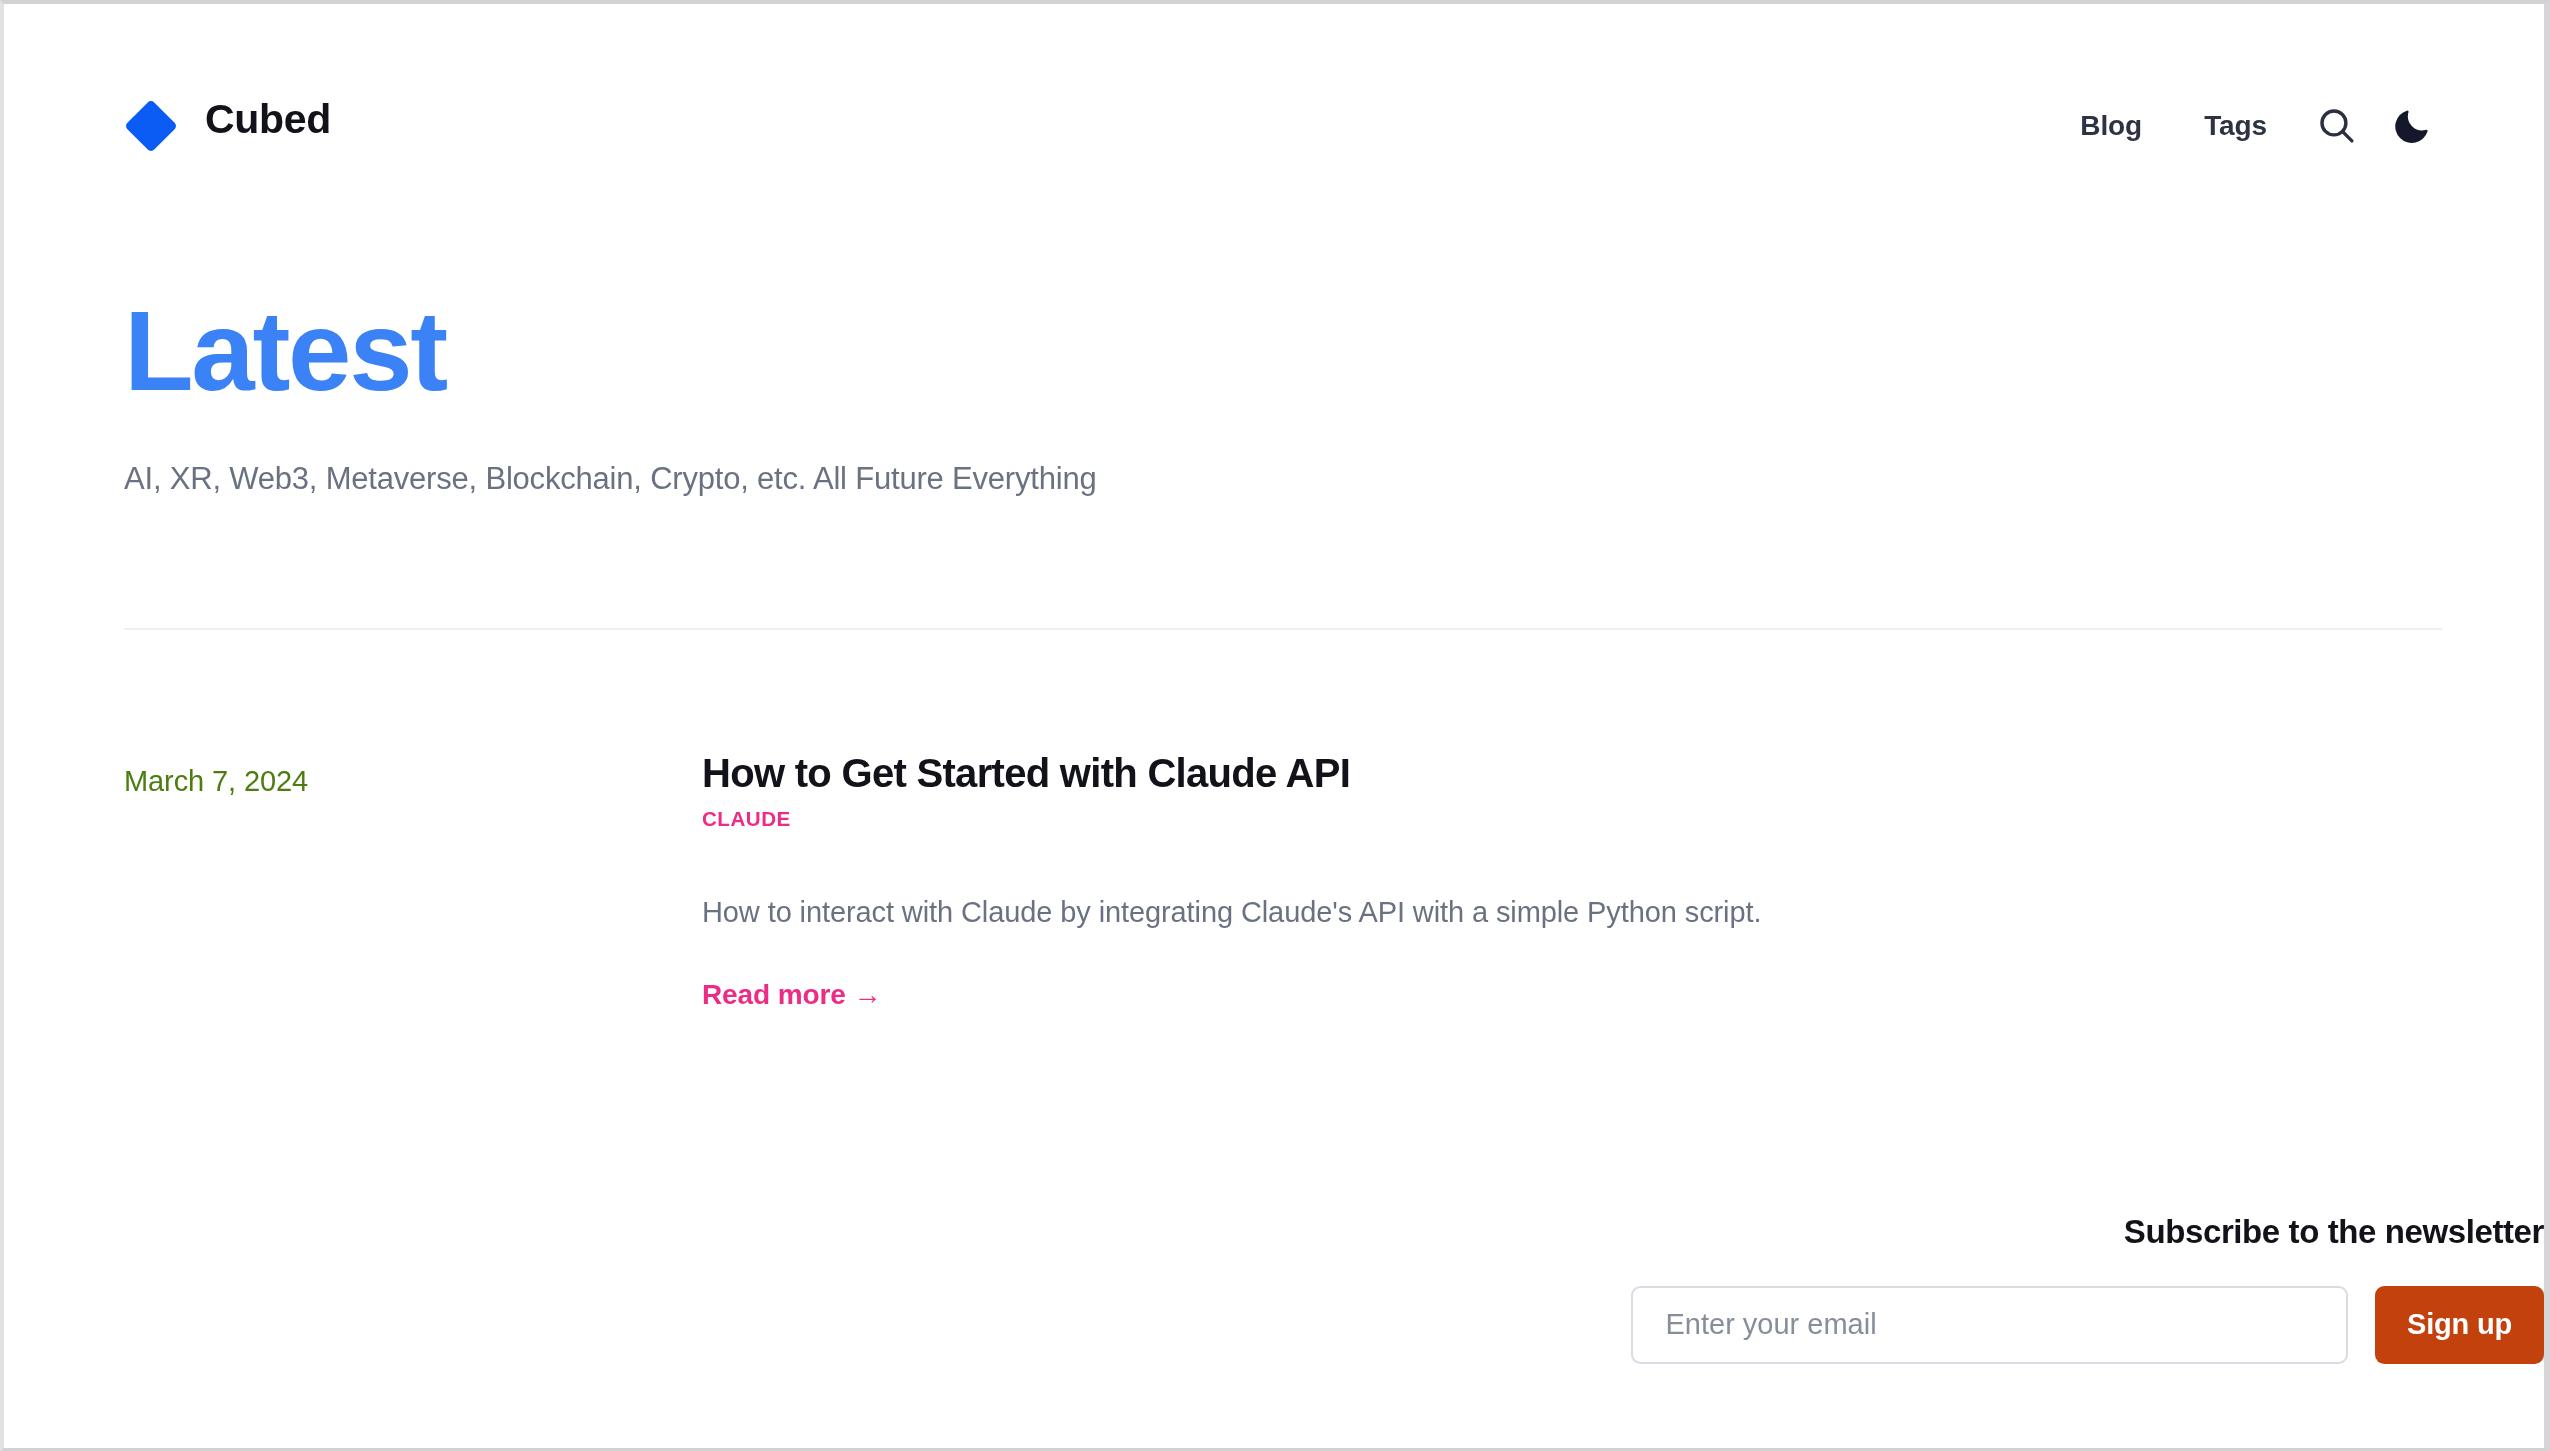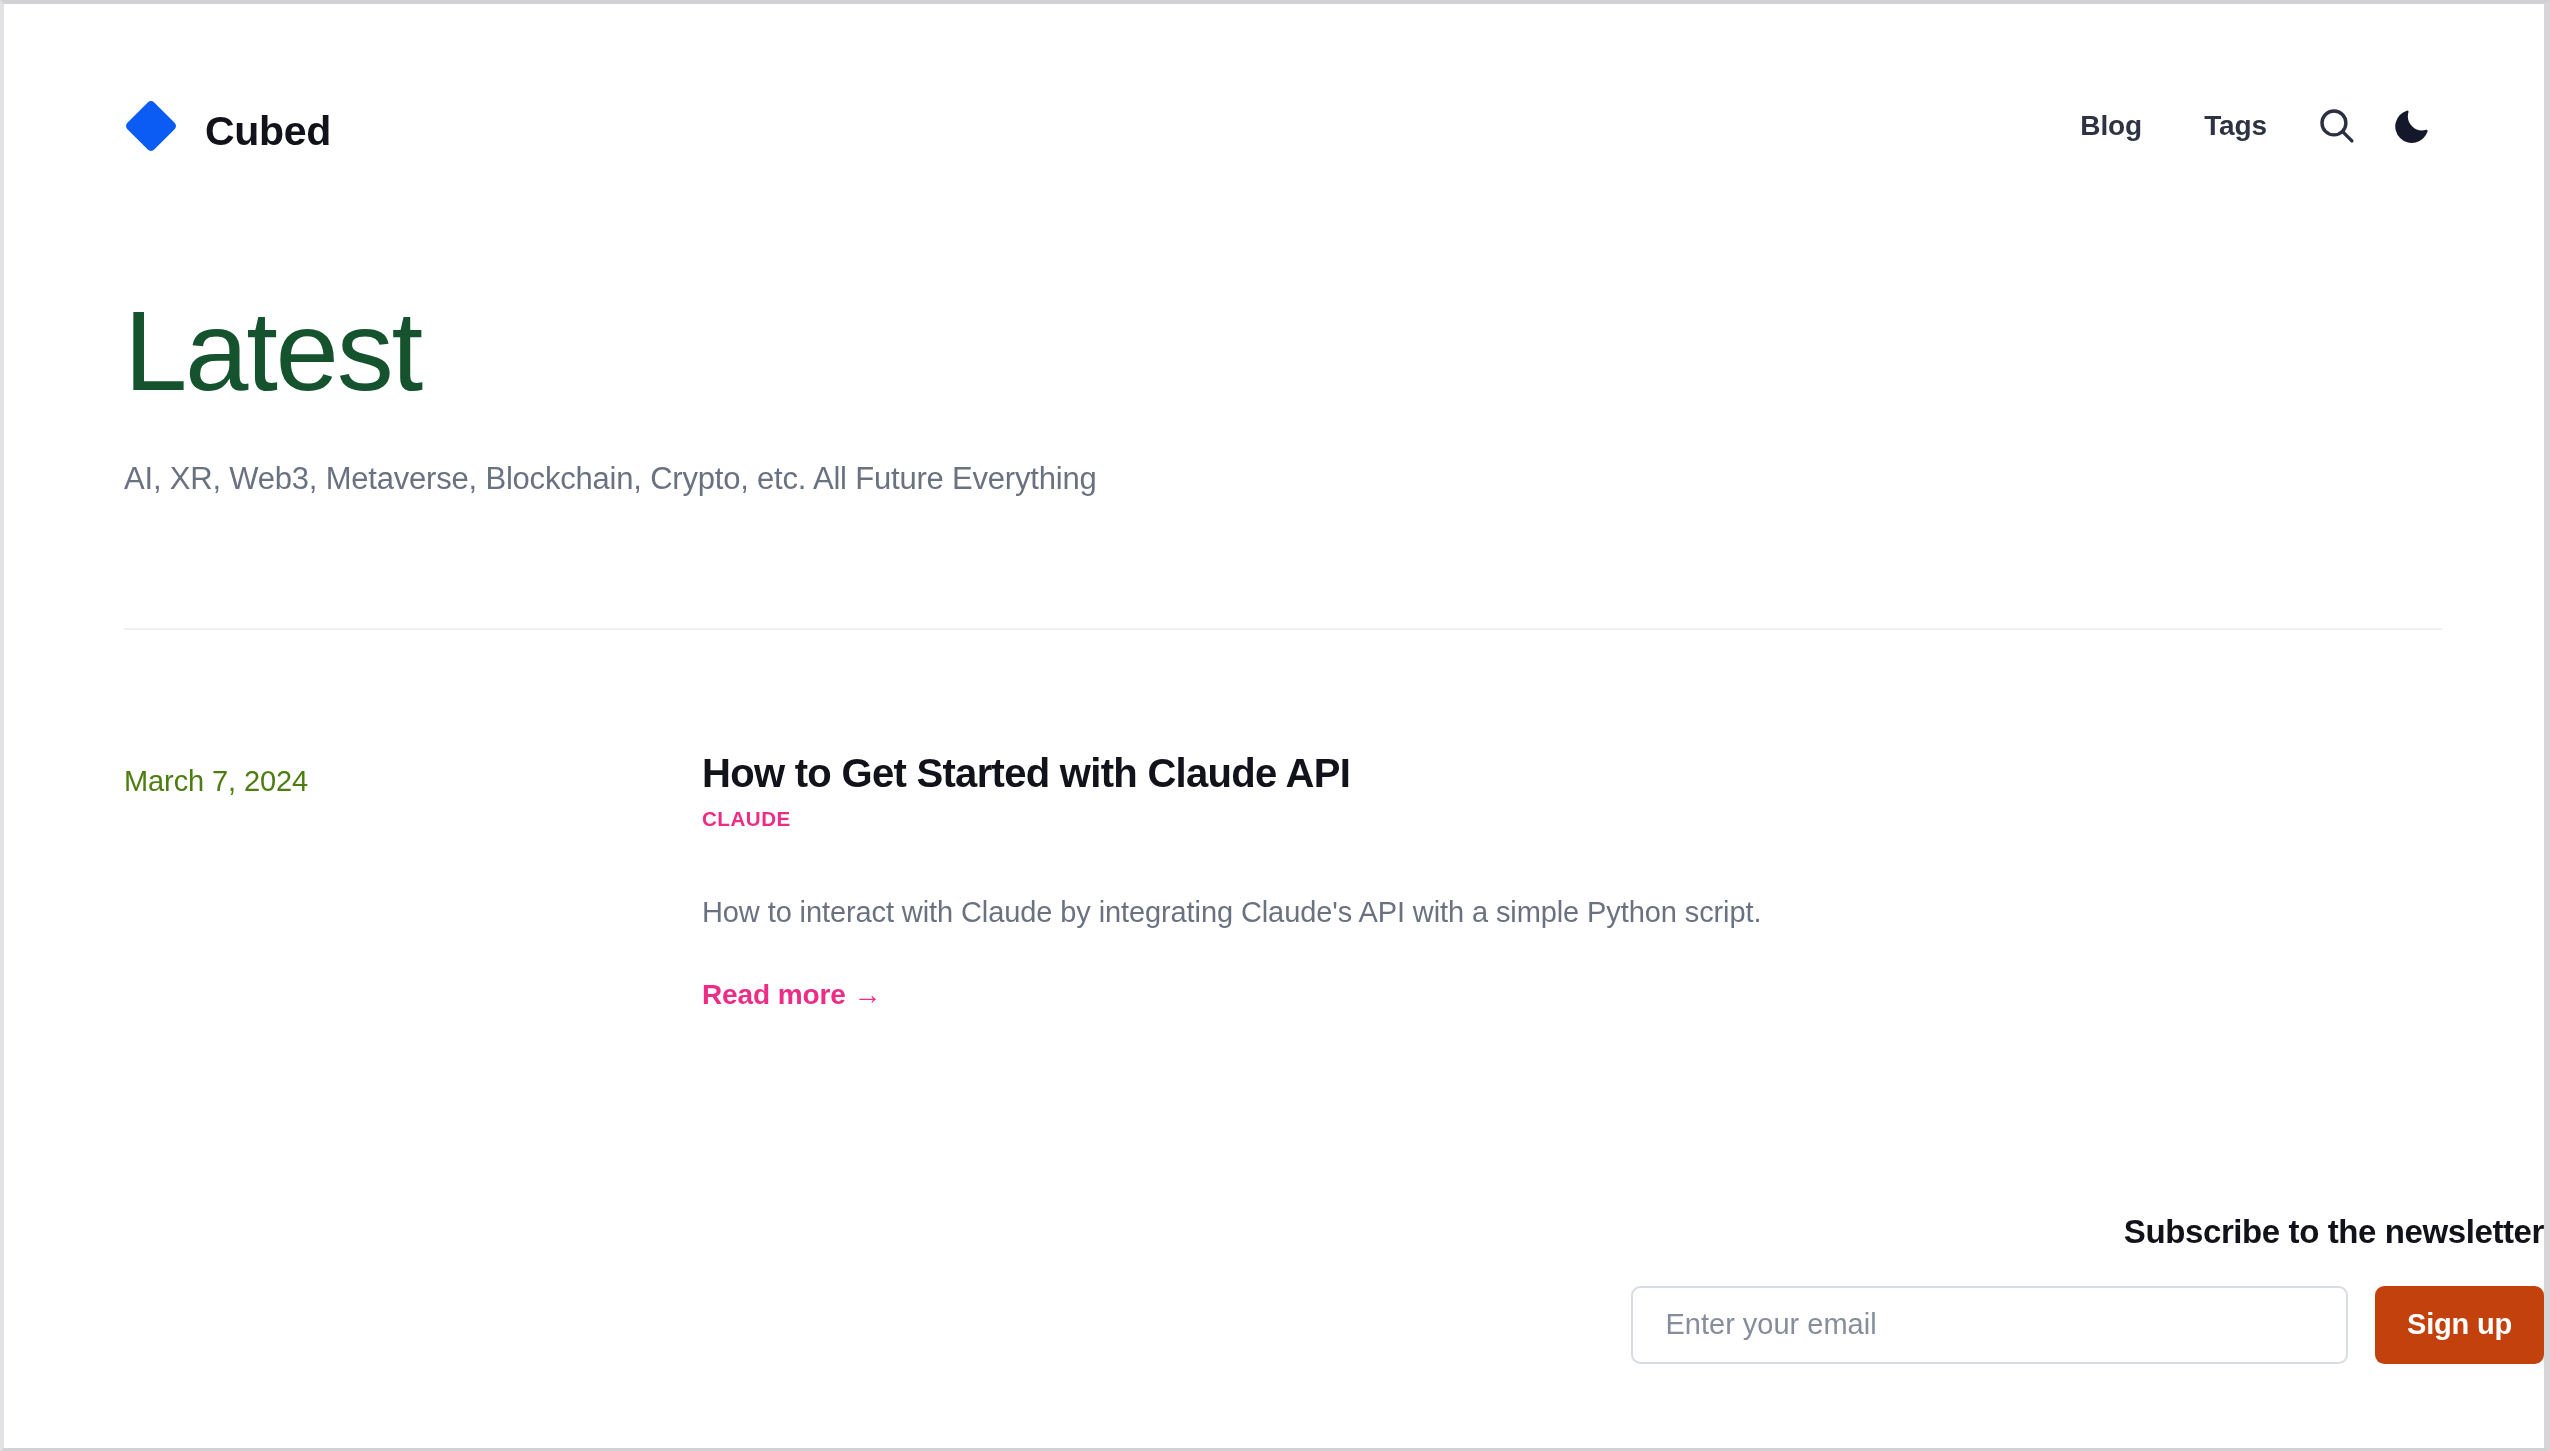--- a/index.html
+++ b/index.html
@@ -38,21 +38,21 @@
     left: 120px;
     right: 100px;
     height: 73px;
     display: flex;
     align-items: center;
     justify-content: space-between;
   }
 
   .brand {
     display: flex;
-    align-items: flex-end;
+    align-items: flex-start;
     gap: 28px;
     text-decoration: none;
   }
 
   .brand-mark {
     width: 53px;
     height: 53px;
     display: flex;
     align-items: center;
     justify-content: center;
@@ -107,22 +107,22 @@
   
   .hero {
     position: absolute;
     top: 287px;
     left: 120px;
     right: 113px;
   }
 
   .hero-title {
     font-size: 114px;
-    font-weight: 400;
-    color: #14532d;
+    font-weight: 700;
+    color: #3b82f6;
     letter-spacing: -2.3px;
     line-height: 1.05;
   }
 
   .hero-subtitle {
     margin-top: 45px;
     font-size: 31px;
     font-weight: 400;
     color: #6a7282;
     letter-spacing: -0.2px;

